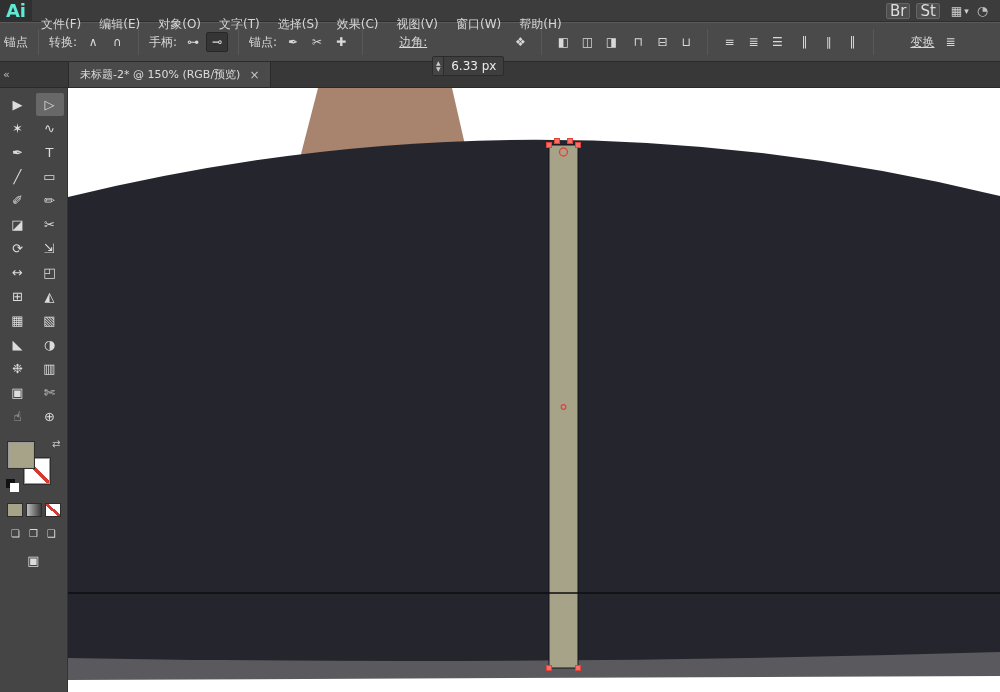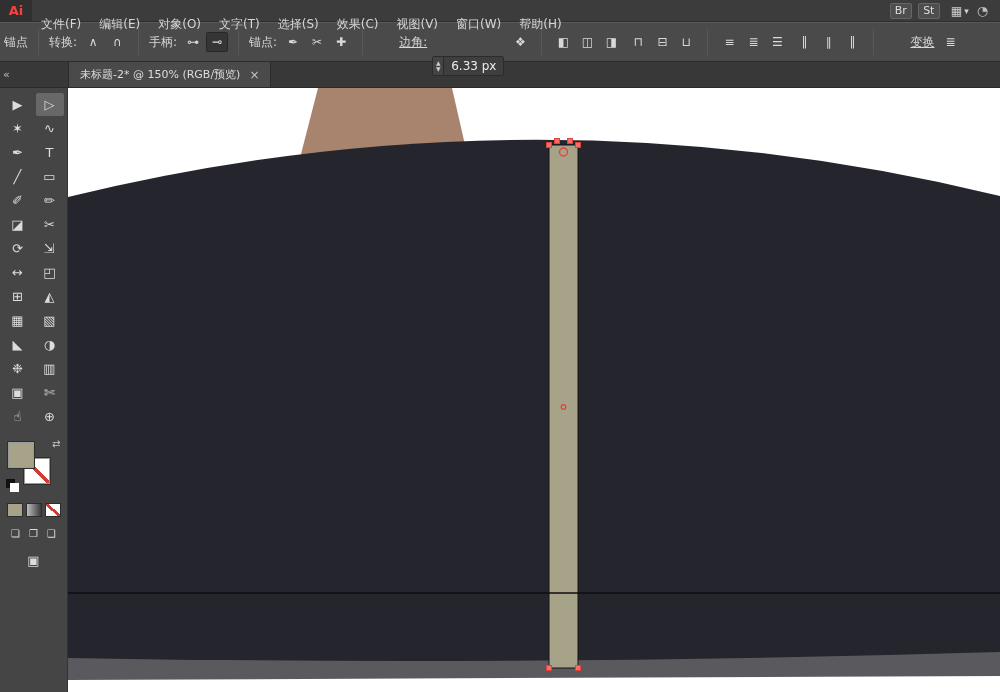--- a/index.html
+++ b/index.html
@@ -1,25 +1,25 @@
 <!DOCTYPE html>
 <html><head>
 <meta charset="utf-8">
 <style>
   * { margin:0; padding:0; box-sizing:border-box; }
   html,body { width:1000px; height:692px; overflow:hidden; }
   body { font-family:"DejaVu Sans","Liberation Sans",sans-serif; background:#3b3b3b; color:#d4d4d4; }
 
   
   .menubar { height:22px; background:#3c3c3c; border-bottom:1px solid #2e2e2e; display:flex; align-items:center; font-size:12px; }
-  .logo { width:32px; height:22px; display:flex; align-items:center; justify-content:center; background:#303030; color:#ef4444; font-weight:bold; font-size:13px; }
+  .logo { width:32px; height:22px; display:flex; align-items:center; justify-content:center; background:#303030; color:#5eead4; font-weight:bold; font-size:18px; }
   .menus { display:flex; align-items:center; height:100%; }
   .menu-item { padding:0 9px; height:22px; display:flex; align-items:center; color:#d6d6d6; cursor:default;margin-top:28px; }
   .mb-spacer { flex:1; }
-  .badge { min-width:22px; height:16px; margin:0 3px; padding:0 3px; background:#4e4e4e; border:1px solid #666; border-radius:2px; font-size:11px; display:flex; align-items:center; justify-content:center; color:#ddd; }
+  .badge { min-width:22px; height:16px; margin:0 3px; padding:0 3px; background:#4e4e4e; border:1px solid #666; border-radius:2px; font-size:15px; display:flex; align-items:center; justify-content:center; color:#ddd; }
   .ws { display:flex; align-items:center; gap:2px; margin:0 8px; color:#cfcfcf; }
   .ws .chev { font-size:9px; }
   .sync { margin-right:12px; font-size:13px; color:#bfbfbf; }
 
   
   .controlbar { height:40px; background:#4a4a4a; border-top:1px solid #5a5a5a; border-bottom:1px solid #2b2b2b; display:flex; align-items:center; padding:0 4px; gap:5px; font-size:12px; }
   .cb-label { color:#d8d8d8; white-space:nowrap; }
   .cb-sep { width:1px; height:26px; background:#383838; border-right:1px solid #585858; margin:0 5px; }
   .cb-group { display:flex; align-items:center; gap:2px; }
   .cb-icon { width:22px; height:20px; display:inline-flex; align-items:center; justify-content:center; color:#d9d9d9; font-size:12px; border-radius:2px; cursor:default; }

